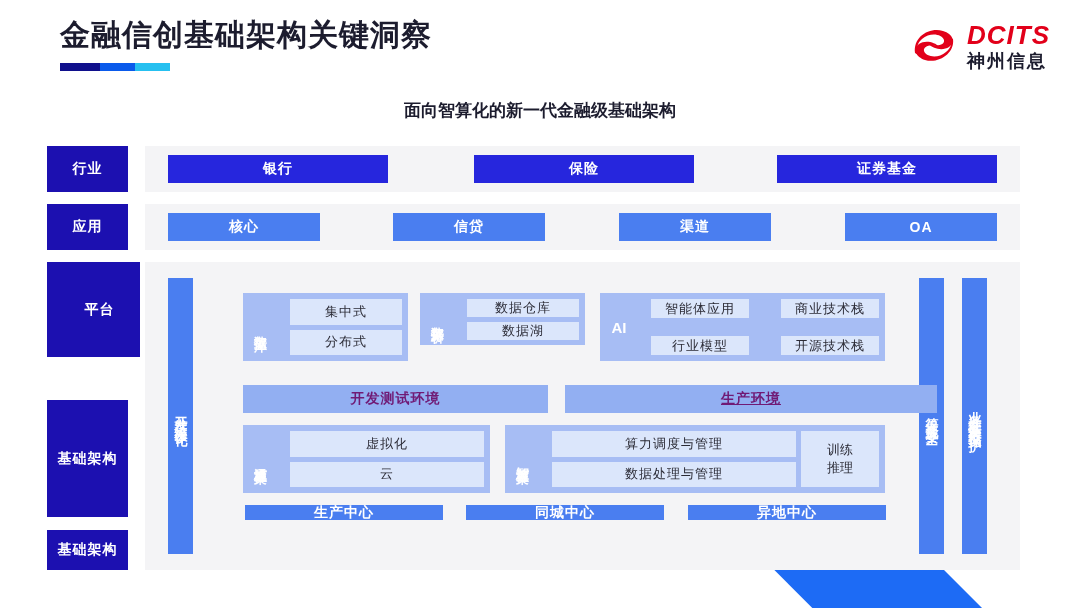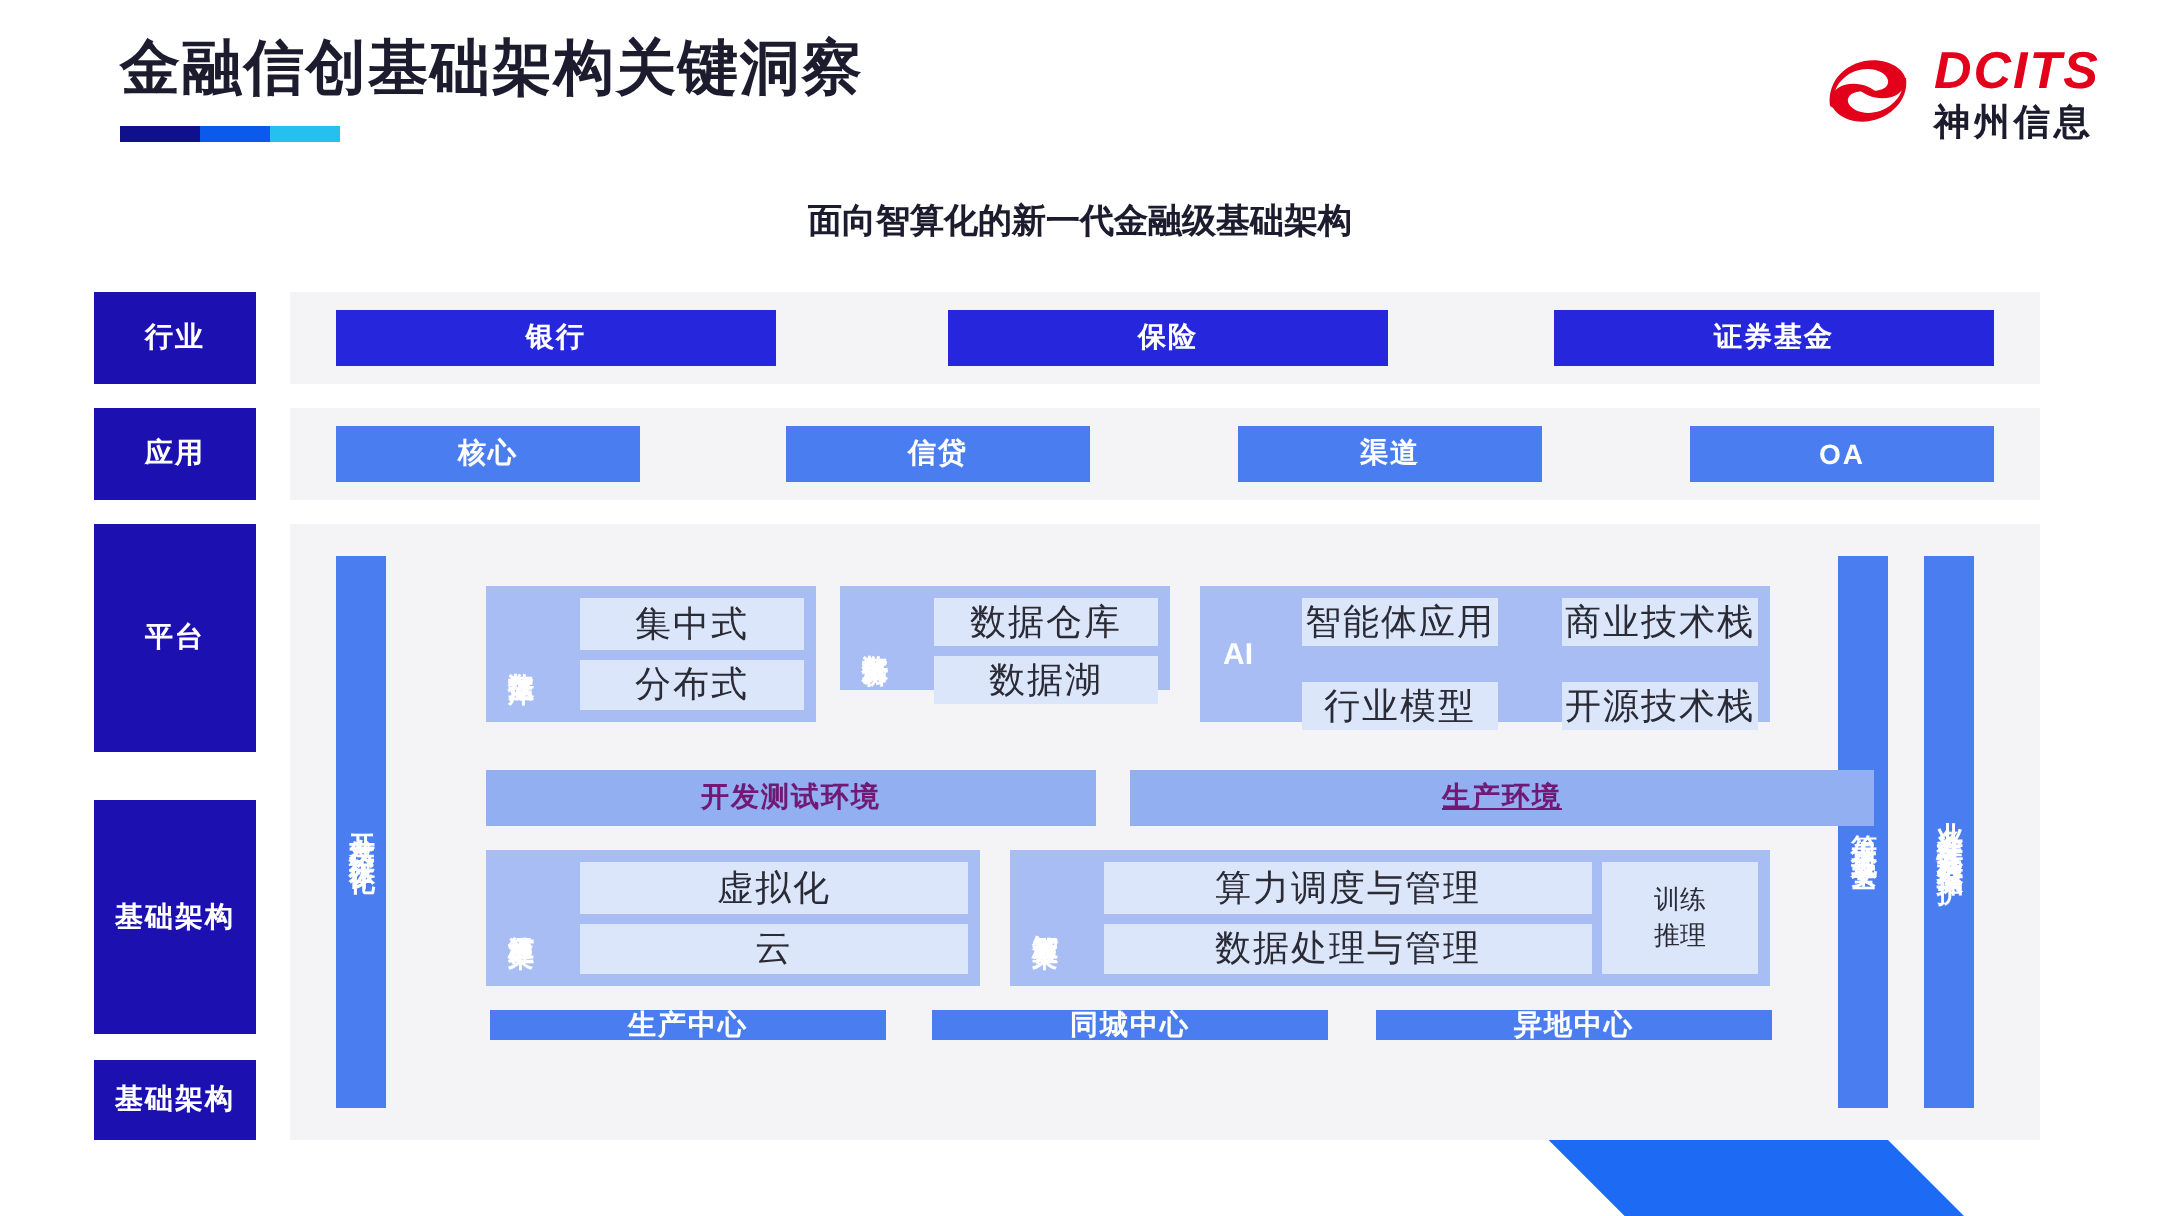--- a/index.html
+++ b/index.html
@@ -38,21 +38,21 @@
   .logo-cn{font-size:18px;font-weight:bold;color:#1c1c2e;letter-spacing:2px;margin-top:4px;}
 
   .subtitle{position:absolute;left:0;right:0;top:99px;text-align:center;font-size:17px;font-weight:bold;color:#1c1c2e;}
 
   
   .rail{position:absolute;left:47px;}
   .rail-cell{background:#1c10b0;color:#fff;font-size:14px;font-weight:bold;
     display:flex;align-items:center;justify-content:center;width:81px;letter-spacing:1px;}
   .r-hangye{top:146px;height:46px;}
   .r-yingyong{top:204px;height:46px;}
-  .r-pingtai{top:262px;height:114px;}
+  .r-pingtai{top:262px;height:95px;padding-left:12px;}
   .r-jichu{top:400px;height:117px;}
   .r-shuju{top:530px;height:40px;}
 
   
   .panel{position:absolute;background:#f4f4f6;}
   .p-industry{left:145px;top:146px;width:875px;height:46px;}
   .p-app{left:145px;top:204px;width:875px;height:46px;}
   .p-main{left:145px;top:262px;width:875px;height:308px;}
 
   
@@ -68,21 +68,21 @@
     writing-mode:vertical-rl;letter-spacing:3px;}
   .v-devops{left:168px;top:278px;width:25px;height:276px;}
   .v-sec{left:919px;top:278px;width:25px;height:276px;}
   .v-bcp{left:962px;top:278px;width:25px;height:276px;}
 
   
   .group{position:absolute;background:#a7bdf4;display:flex;align-items:stretch;padding:6px;box-sizing:border-box;}
   .group-label{color:#fff;font-size:13px;font-weight:bold;writing-mode:vertical-rl;
     letter-spacing:1px;display:flex;align-items:center;justify-content:center;width:22px;flex:0 0 22px;}
   .group-body{display:flex;flex-direction:column;gap:5px;flex:1;margin-left:5px;}
-  .cell{background:#dbe6fb;color:#2b2b36;font-size:18px;
+  .cell{background:#dbe6fb;color:#2b2b36;font-size:13px;
     display:flex;align-items:center;justify-content:center;flex:1;letter-spacing:1px;margin-left:14px;}
 
   .g-db{left:243px;top:293px;width:165px;height:68px;}
   .g-da{left:420px;top:293px;width:165px;height:52px;}
   .g-ai{left:600px;top:293px;width:285px;height:68px;}
   .ai-grid{display:grid;grid-template-columns:1fr 1fr;grid-template-rows:1fr 1fr;gap:18px;flex:1;margin-left:5px;}
   .ai-label{color:#fff;font-size:15px;font-weight:bold;display:flex;align-items:center;
     justify-content:center;width:26px;flex:0 0 26px;letter-spacing:0;}
 
   

